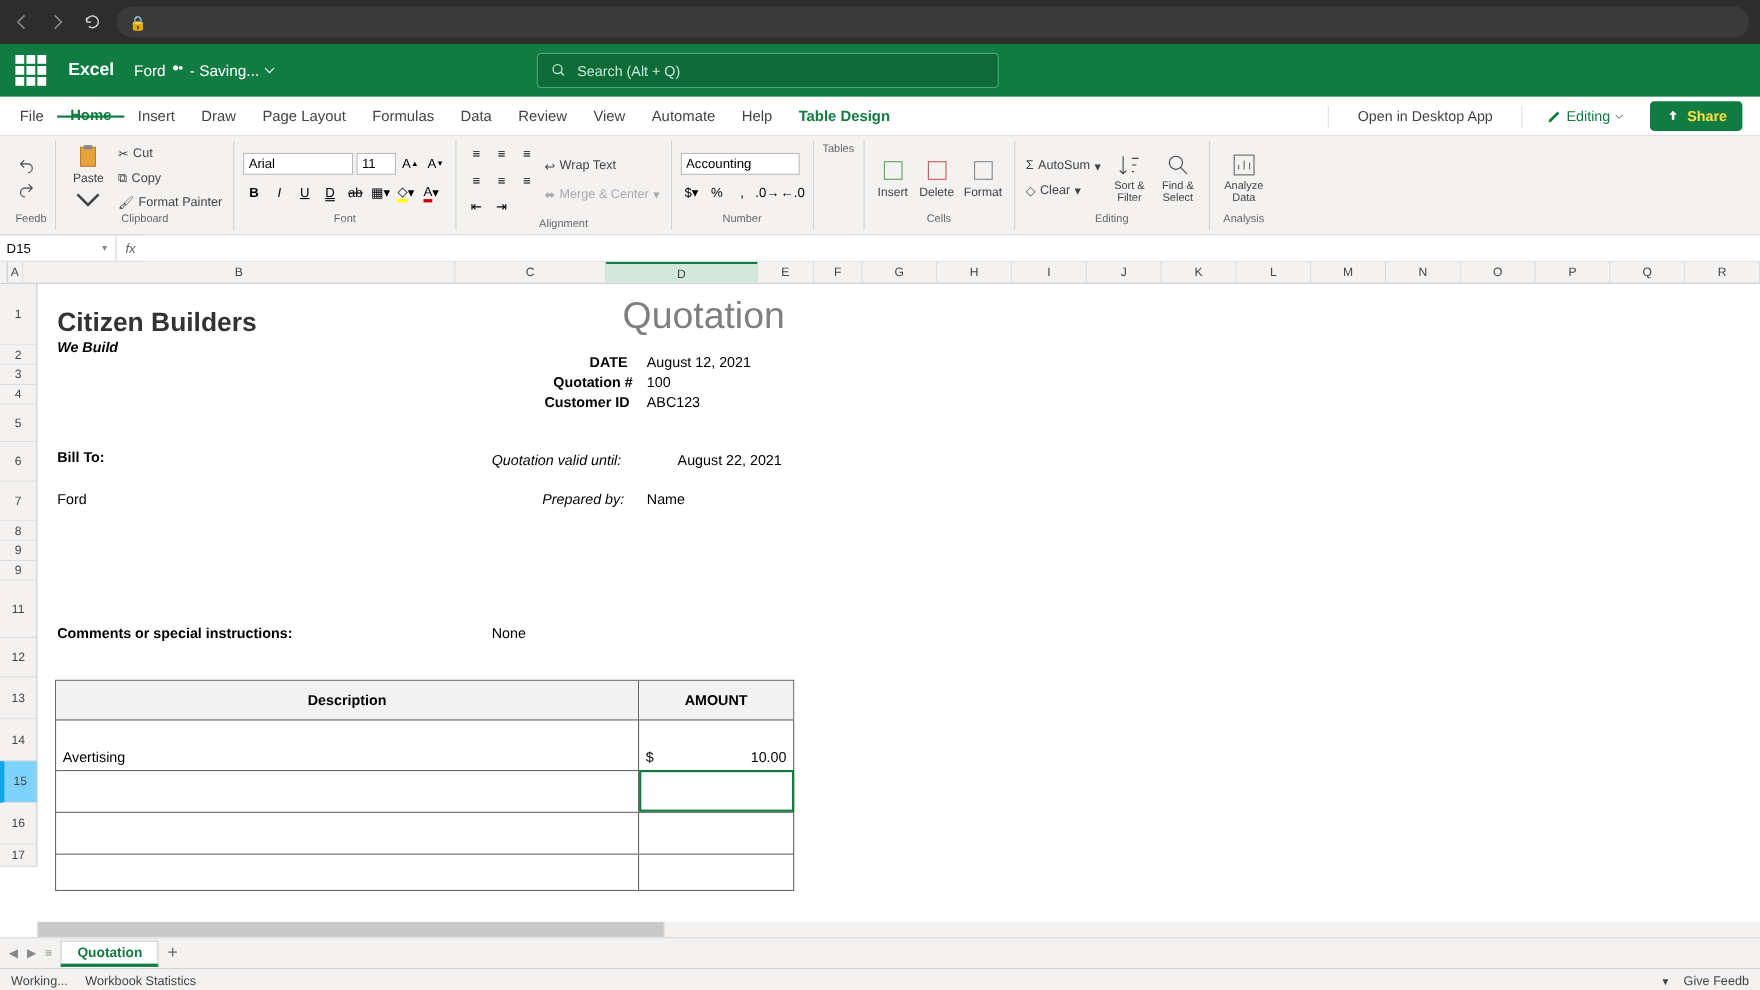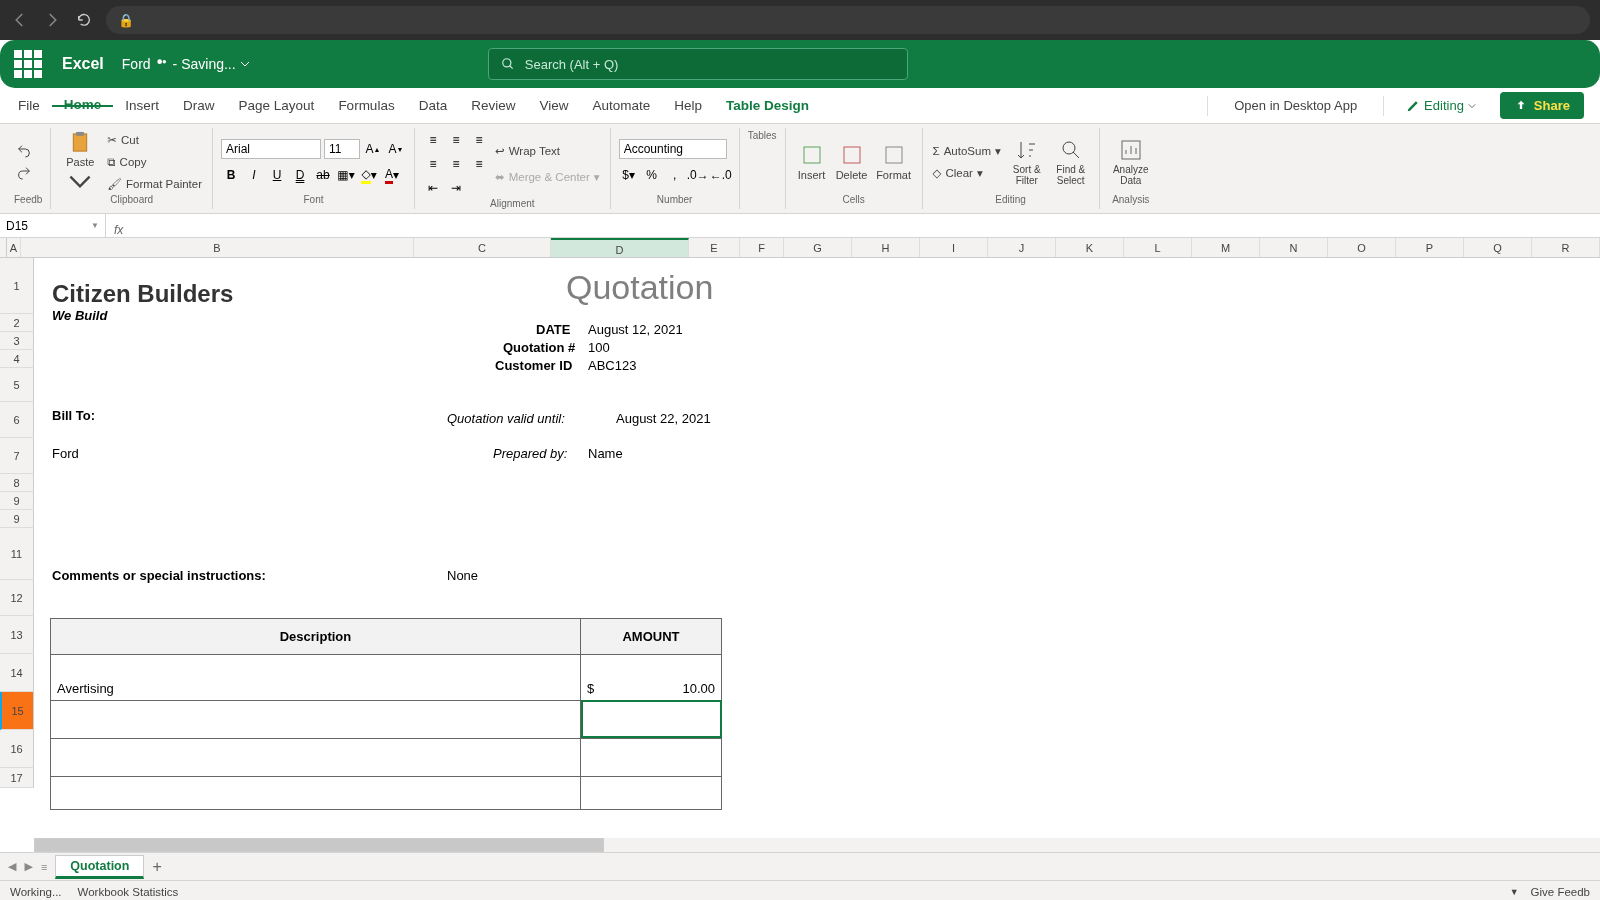--- a/index.html
+++ b/index.html
@@ -6,21 +6,21 @@
 body { background: #fff; overflow: hidden; width: 1600px; height: 900px; }
 
 
 .browser-bar { background: #2d2d2d; height: 40px; display: flex; align-items: center; padding: 0 10px; gap: 12px; }
 .browser-bar svg { fill: #888; }
 .nav-btn { width: 20px; height: 20px; display: flex; align-items: center; justify-content: center; cursor: pointer; }
 .url-bar { flex: 1; background: #3a3a3a; border-radius: 20px; height: 28px; display: flex; align-items: center; padding: 0 12px; color: #ccc; font-size: 13px; gap: 8px; }
 .url-bar .lock { color: #aaa; }
 
 
-.title-bar { background: #107C41; height: 48px; display: flex; align-items: center; padding: 4px 14px; color: #fff; border-radius: 15px; }
+.title-bar { background: #107C41; height: 48px; display: flex; align-items: center; padding: 4px 14px; color: #fff; }
 .waffle { width: 28px; height: 28px; display: grid; grid-template-columns: repeat(3,1fr); grid-template-rows: repeat(3,1fr); gap: 2px; margin-right: 20px; cursor: pointer; }
 .waffle span { background: #fff; }
 .app-name { font-weight: 600; font-size: 16px; margin-right: 18px; }
 .doc-name { font-size: 14px; display: flex; align-items: center; gap: 4px; }
 .search-box { margin-left: auto; margin-right: auto; background: #0d6b38; border: 1px solid #4ba578; border-radius: 4px; width: 420px; height: 32px; display: flex; align-items: center; padding: 0 12px; color: #c9e8d7; font-size: 13px; gap: 10px; }
 .title-right { width: 440px; }
 
 
 .ribbon-tabs { height: 36px; background: #fff; display: flex; align-items: center; border-bottom: 1px solid #d4d4d4; padding: 16px 6px; }
 .tab { padding: 0 12px; font-size: 13.5px; color: #444; height: 100%; display: flex; align-items: center; cursor: pointer; }
@@ -40,34 +40,34 @@
 .big-btn svg { width: 24px; height: 24px; }
 .small-btn { display: flex; align-items: center; gap: 4px; font-size: 11.5px; color: #444; cursor: pointer; height: 20px; padding: 0 2px; }
 .vstack { display: flex; flex-direction: column; gap: 2px; justify-content: center; }
 .font-select { border: 1px solid #bbb; background: #fff; font-size: 12px; padding: 2px 4px; width: 100px; }
 .size-select { border: 1px solid #bbb; background: #fff; font-size: 12px; padding: 2px 4px; width: 36px; }
 .icon-btn { width: 20px; height: 20px; display: flex; align-items: center; justify-content: center; cursor: pointer; font-size: 12px; }
 .row-btns { display: flex; gap: 3px; align-items: center; }
 .fmt-select { border: 1px solid #bbb; background: #fff; font-size: 12px; padding: 2px 4px; width: 108px; }
 
 
-.formula-row { height: 24px; display: flex; align-items: flex-end; border-bottom: 1px solid #d4d4d4; }
+.formula-row { height: 24px; display: flex; align-items: center; border-bottom: 1px solid #d4d4d4; }
 .name-box { width: 106px; border-right: 1px solid #d4d4d4; font-size: 12px; padding: 0 6px; height: 100%; display: flex; align-items: center; justify-content: space-between; }
 .fx { padding: 0 8px; font-style: italic; font-size: 12px; color: #666; }
 .formula-input { flex: 1; height: 100%; border: none; font-size: 12px; padding: 0 4px; }
 
 
 .grid-area { position: relative; height: 614px; overflow: hidden; background: #fff; }
 .col-headers { display: flex; height: 20px; background: #f3f2f1; border-bottom: 1px solid #ccc; font-size: 11px; color: #444; position: sticky; top: 0; }
 .corner { width: 34px; border-right: 1px solid #ccc; background: #f3f2f1; }
 .col-h { border-right: 1px solid #ddd; text-align: center; line-height: 20px; }
 .col-h.sel { background: #d2e8dd; border-top: 2px solid #107C41; }
 .grid-body { position: relative; height: 594px; overflow: hidden; }
 .row-h { position: absolute; left: 0; width: 34px; background: #f3f2f1; border-right: 1px solid #ccc; border-bottom: 1px solid #ddd; text-align: center; font-size: 11px; color: #444; display: flex; align-items: center; justify-content: center; }
-.row-h.sel { background: #f97316; border-left: 2px solid #0ea5e9; }
+.row-h.sel { background: #7dd3fc; border-left: 4px solid #0ea5e9; }
 
 .cell-content { position: absolute; font-size: 13px; color: #000; }
 .company { font-size: 24px; font-weight: 700; color: #333; }
 .tagline { font-style: italic; font-weight: 700; font-size: 13px; }
 .quotation-title { font-size: 34px; color: #7f7f7f; }
 .label-bold { font-weight: 700; }
 .label-italic { font-style: italic; }
 
 .table-box { position: absolute; border: 1px solid #666; }
 .table-header { background: #f2f2f2; font-weight: 700; text-align: center; border-bottom: 1px solid #666; display: flex; align-items: center; justify-content: center; height: 36px; font-size: 13px; }

